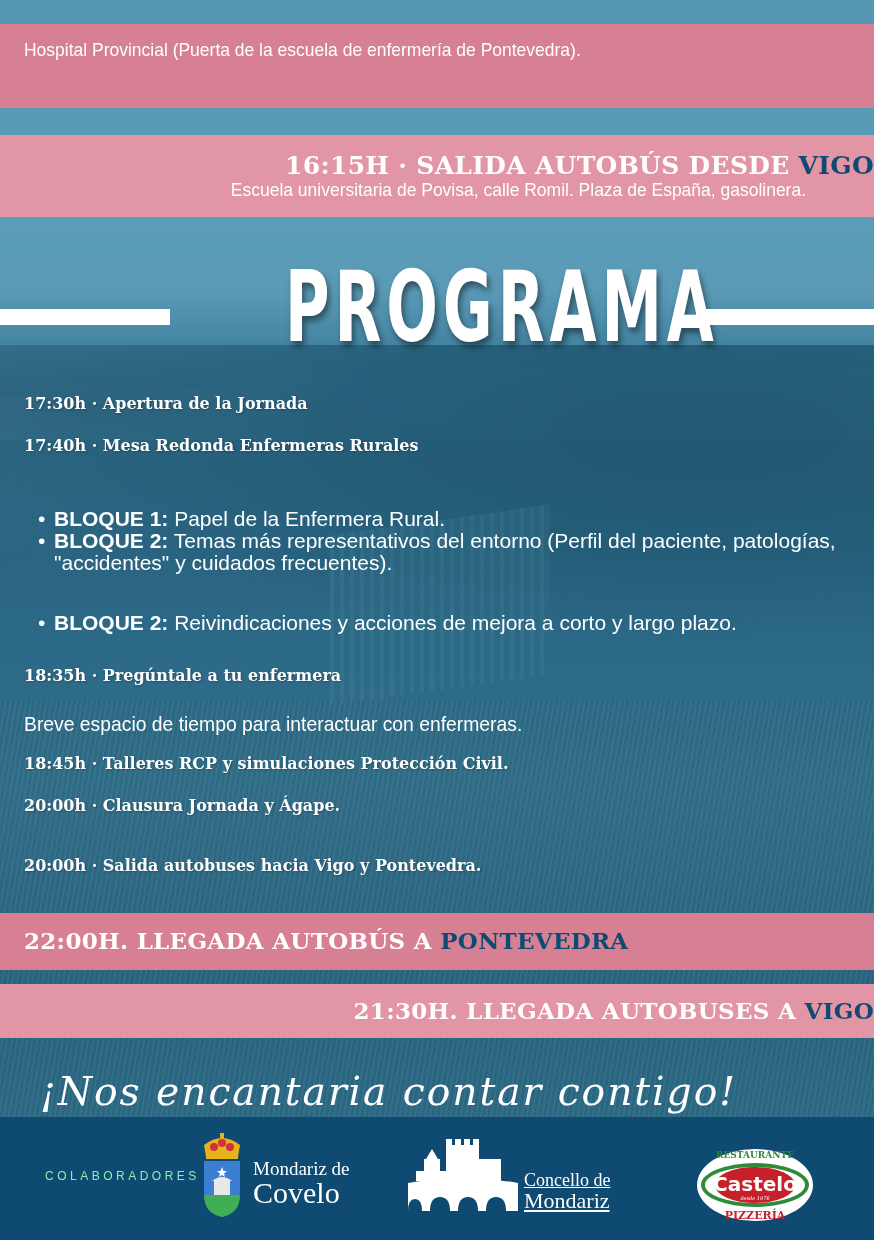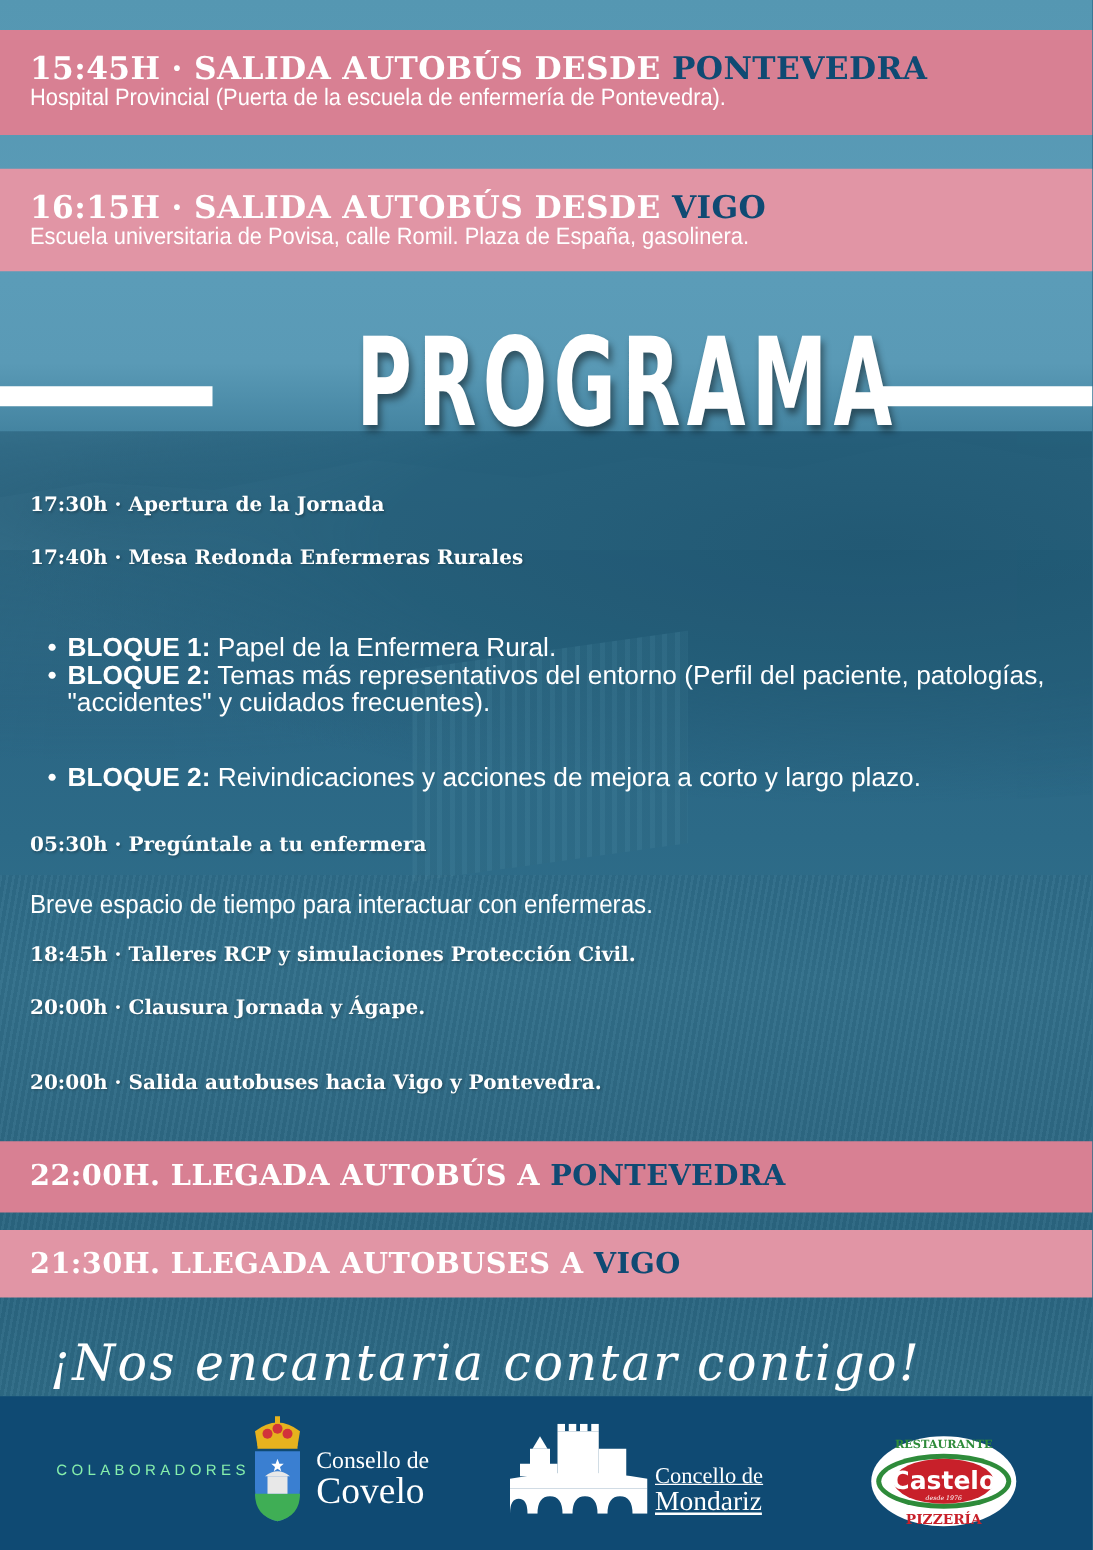--- a/index.html
+++ b/index.html
@@ -42,21 +42,21 @@
   .bg .grass {
     position: absolute; left: 0; top: 700px; width: 874px; height: 417px;
     background: repeating-linear-gradient(100deg, rgba(255,255,255,0.03) 0 2px, rgba(0,0,0,0.04) 2px 5px);
   }
 
   .banner {
     position: absolute; left: 0; width: 874px;
     padding-left: 24px;
   }
   .banner.dark { background: #d88093; }
-  .banner.light { background: #e195a5; }
+  .banner.light { background: #e195a5; text-align: right; }
   .banner .headline {
     font-family: "DejaVu Serif", serif;
     font-weight: bold;
     font-size: 25px;
     letter-spacing: 0.3px;
     color: #ffffff;
     white-space: nowrap;
   }
   .banner .headline .accent { color: #0f4a73; }
   .banner .sub {
@@ -172,42 +172,41 @@
 <body>
 
 <div class="bg">
   <div class="mountain-far"></div>
   <div class="hill-trees"></div>
   <div class="horreo"></div>
   <div class="grass"></div>
 </div>
 
 <div class="banner dark" id="b1">
-  <div class="headline"><span>15:45H · SALIDA AUTOBÚS DESDE </span><span class="accent">PONTEVEDRA</span></div>
   <div class="sub">Hospital Provincial (Puerta de la escuela de enfermería de Pontevedra).</div>
 </div>
 
 <div class="banner light" id="b2">
   <div class="headline"><span>16:15H · SALIDA AUTOBÚS DESDE </span><span class="accent">VIGO</span></div>
   <div class="sub">Escuela universitaria de Povisa, calle Romil. Plaza de España, gasolinera.</div>
 </div>
 
 <div class="prog-line" id="line-left"></div>
 <div class="prog-title">PROGRAMA</div>
 <div class="prog-line" id="line-right"></div>
 
 <div class="schedule">
   <div class="item" style="top:4px;">17:30h · Apertura de la Jornada</div>
   <div class="item" style="top:46px;">17:40h · Mesa Redonda Enfermeras Rurales</div>
 
   <div class="bullet" style="top:94px;margin-top:24px;"><span class="label">BLOQUE 1:</span><span> Papel de la Enfermera Rural.</span></div>
   <div class="bullet" style="top:140px;"><span class="label">BLOQUE 2:</span><span> Temas más representativos del entorno (Perfil del paciente, patologías, "accidentes" y cuidados frecuentes).</span></div>
   <div class="bullet" style="top:210px;margin-top:12px;"><span class="label">BLOQUE 2:</span><span> Reivindicaciones y acciones de mejora a corto y largo plazo.</span></div>
 
-  <div class="item" style="top:276px;">05:30h · Pregúntale a tu enfermera</div>
+  <div class="item" style="top:276px;">18:35h · Pregúntale a tu enfermera</div>
   <div class="note" style="top:322px;">Breve espacio de tiempo para interactuar con enfermeras.</div>
   <div class="item" style="top:364px;">18:45h · Talleres RCP y simulaciones Protección Civil.</div>
   <div class="item" style="top:406px;">20:00h · Clausura Jornada y Ágape.</div>
   <div class="item" style="top:466px;">20:00h · Salida autobuses hacia Vigo y Pontevedra.</div>
 </div>
 
 <div class="banner dark" id="b3">
   <div class="headline"><span>22:00H. LLEGADA AUTOBÚS A </span><span class="accent">PONTEVEDRA</span></div>
 </div>
 <div class="banner light" id="b4">
@@ -227,21 +226,21 @@
       <circle cx="24" cy="12" r="4" fill="#d2323a"></circle>
       <rect x="22" y="2" width="4" height="6" fill="#e6b21e"></rect>
       <rect x="8" y="24" width="32" height="4" fill="#e6b21e"></rect>
       <path d="M6 30 H42 V60 Q42 82 24 86 Q6 82 6 60 Z" fill="#3a7fd1"></path>
       <path d="M6 64 H42 Q42 82 24 86 Q6 82 6 64 Z" fill="#3fae55"></path>
       <polygon points="24,36 25.5,40 29,40 26,42.5 27,46 24,44 21,46 22,42.5 19,40 22.5,40" fill="#ffffff"></polygon>
       <rect x="16" y="50" width="16" height="14" fill="#e8e8e8"></rect>
       <path d="M14 50 Q24 42 34 50 Z" fill="#e8e8e8"></path>
     </svg>
     <div class="covelo-text">
-      <span class="l1">Consello de</span>
+      <span class="l1">Mondariz de</span>
       <span class="l2">Covelo</span>
     </div>
   </div>
 
   <div class="logo-mondariz">
     <svg width="110" height="72" viewBox="0 0 110 72" style="position:absolute;left:0;top:4px;">
       <rect x="38" y="0" width="6" height="6" fill="#fff"></rect>
       <rect x="47" y="0" width="6" height="6" fill="#fff"></rect>
       <rect x="56" y="0" width="6" height="6" fill="#fff"></rect>
       <rect x="65" y="0" width="6" height="6" fill="#fff"></rect>

